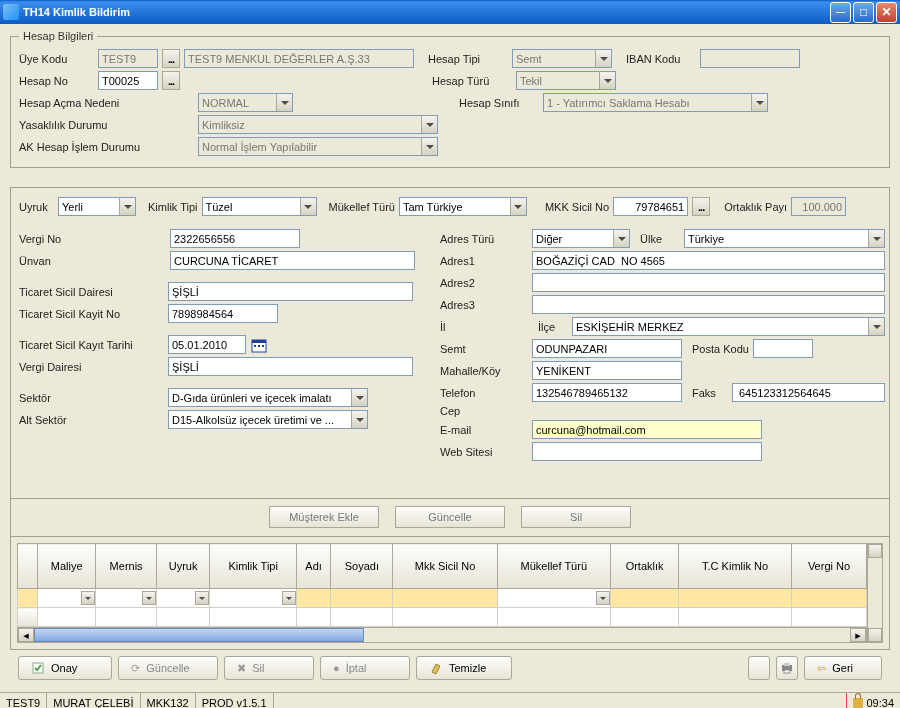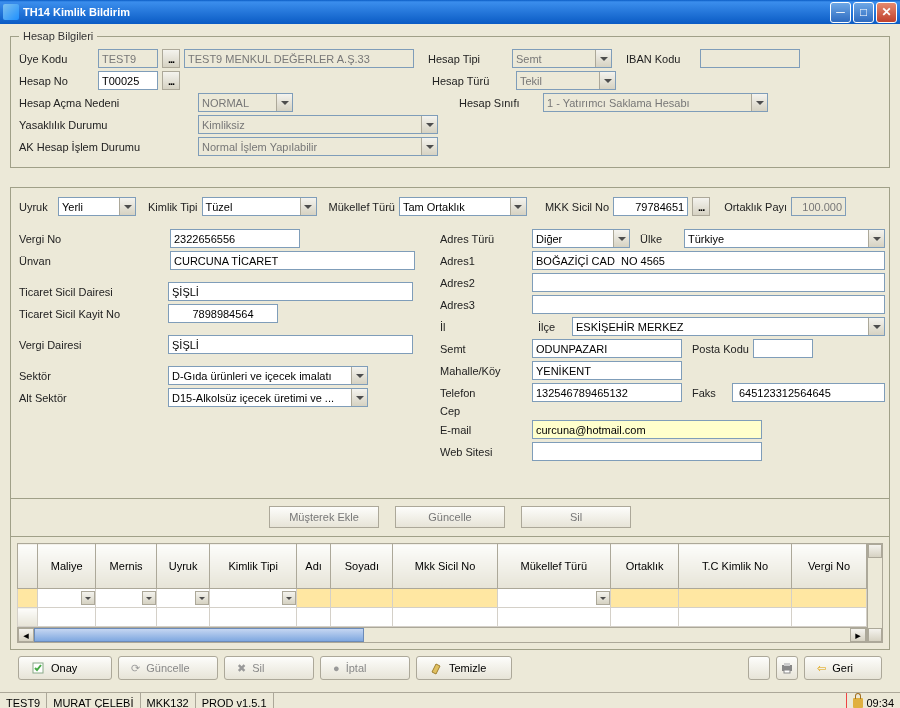--- a/index.html
+++ b/index.html
@@ -135,21 +135,21 @@
           <span>Yerli</span>
           <span class="carrow"></span>
         </div>
       <span class="lbl" style="margin-left:8px">Kimlik Tipi</span>
       <div class="combo" style="width:115px">
           <span>Tüzel</span>
           <span class="carrow"></span>
         </div>
       <span class="lbl" style="margin-left:8px">Mükellef Türü</span>
       <div class="combo" style="width:128px">
-          <span>Tam Ortaklık</span>
+          <span>Tam Türkiye</span>
           <span class="carrow"></span>
         </div>
       <span class="lbl" style="margin-left:14px">MKK Sicil No</span>
       <input type="text" style="width: 75px; text-align: right;" value="79784651">
       <span class="dotbtn">...</span>
       <span class="lbl" style="margin-left:10px">Ortaklık Payı</span>
       <input type="text" class="disabled" style="width: 55px; text-align: right;" readonly="" value="100.000">
     </div>
 
     <div class="col2" style="margin-top:10px">
@@ -162,23 +162,36 @@
             <span class="lbl w4">Ünvan</span>
             <input type="text" style="width: 245px; margin-left: 47px;" value="CURCUNA TİCARET">
           </div>
         <div style="height:6px"></div>
         <div class="row">
             <span class="lbl" style="width:145px">Ticaret Sicil Dairesi</span>
             <input type="text" style="width: 245px;" value="ŞİŞLİ">
           </div>
         <div class="row">
             <span class="lbl" style="width:145px">Ticaret Sicil Kayit No</span>
-            <input type="text" style="width: 110px; text-align: center;" value="7898984564">
+            <input type="text" style="width: 110px; text-align: left;" value="7898984564">
           </div>
         <div style="height:6px"></div>
+        <div class="row">
+            <span class="lbl" style="width:145px">Ticaret Sicil Kayıt Tarihi</span>
+            <input type="text" style="width: 78px;" value="05.01.2010">
+            <span class="calbtn">
+              <svg width="16" height="16" viewBox="0 0 16 16">
+                <rect x="1" y="3" width="14" height="12" fill="#fff" stroke="#2040a0"></rect>
+                <rect x="1" y="3" width="14" height="3" fill="#2040a0"></rect>
+                <rect x="3" y="8" width="2" height="2" fill="#2040a0"></rect>
+                <rect x="7" y="8" width="2" height="2" fill="#2040a0"></rect>
+                <rect x="11" y="8" width="2" height="2" fill="#2040a0"></rect>
+              </svg>
+            </span>
+          </div>
         <div class="row">
             <span class="lbl" style="width:145px">Vergi Dairesi</span>
             <input type="text" style="width: 245px;" value="ŞİŞLİ">
           </div>
         <div style="height:6px"></div>
         <div class="row">
             <span class="lbl" style="width:145px">Sektör</span>
             <div class="combo" style="width:200px">
               <span style="white-space:nowrap;overflow:hidden">D-Gıda ürünleri ve içecek imalatı</span>
               <span class="carrow"></span>

